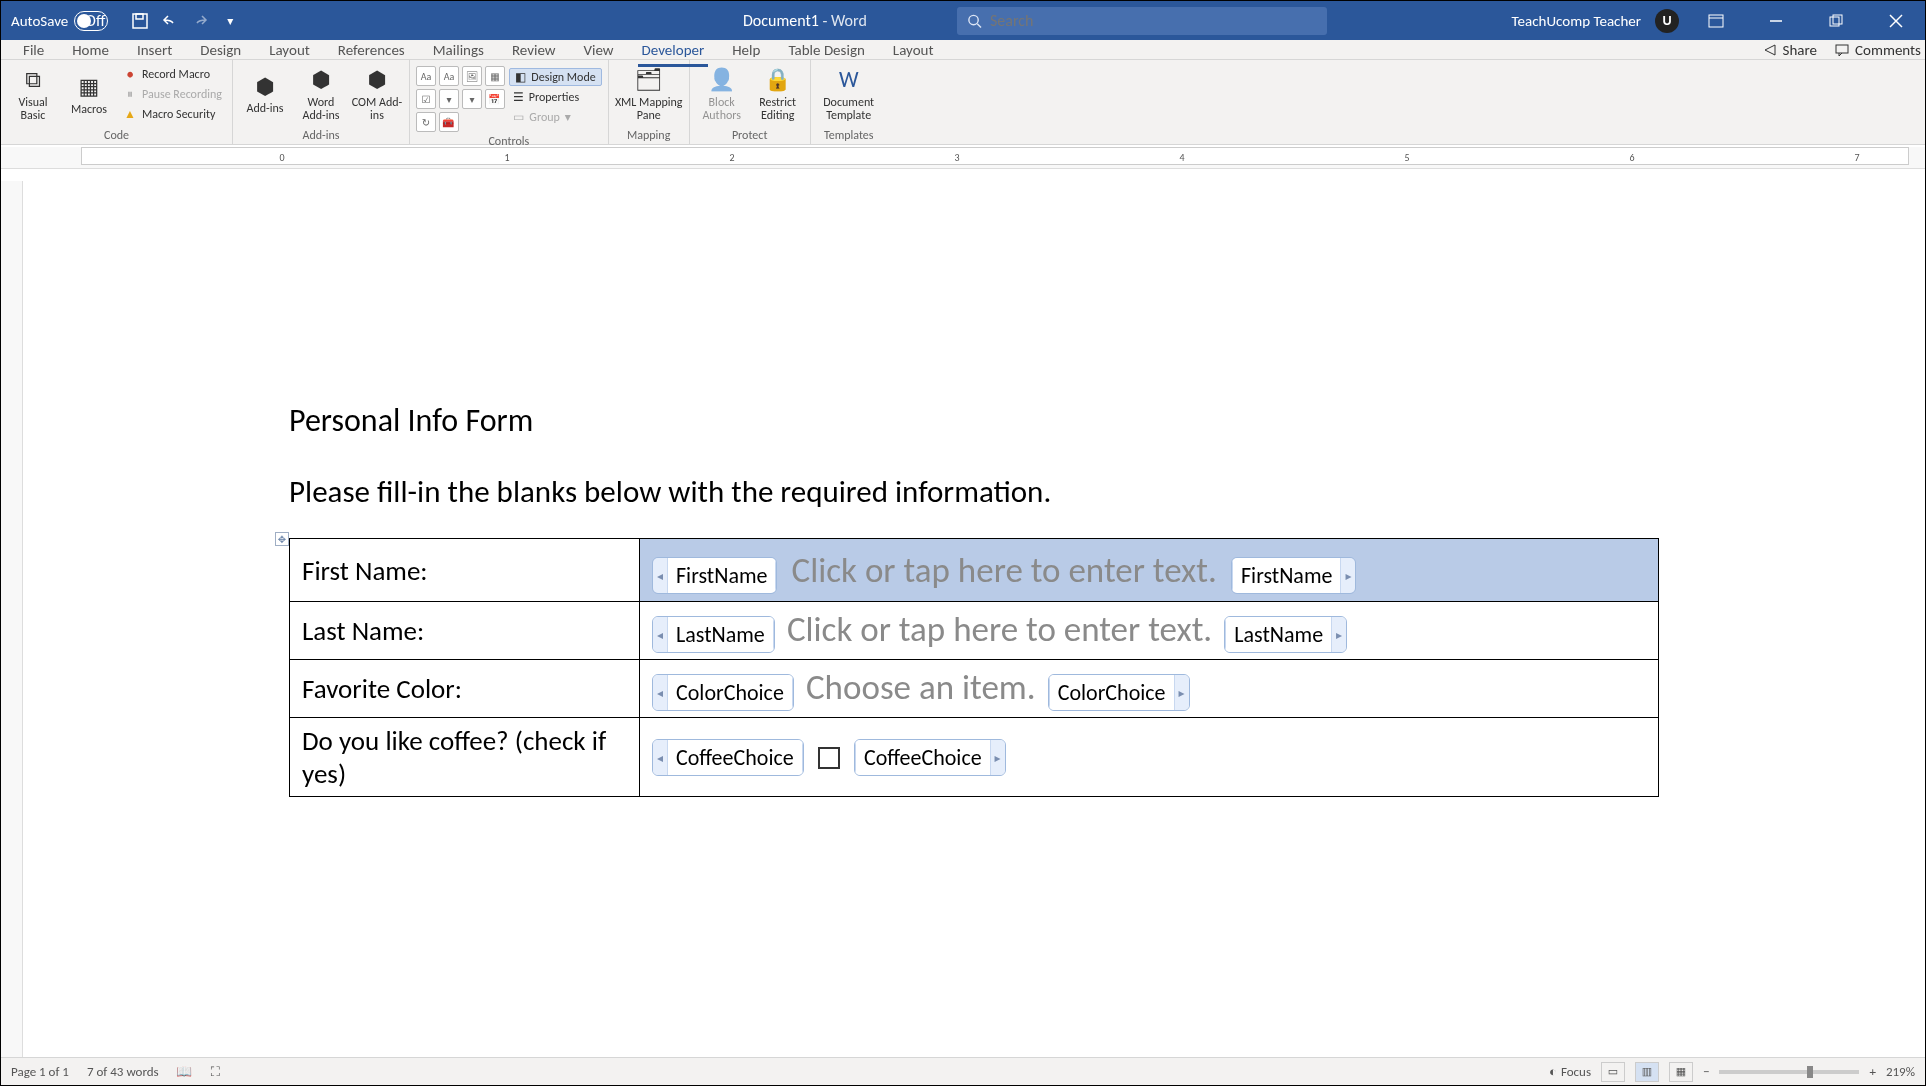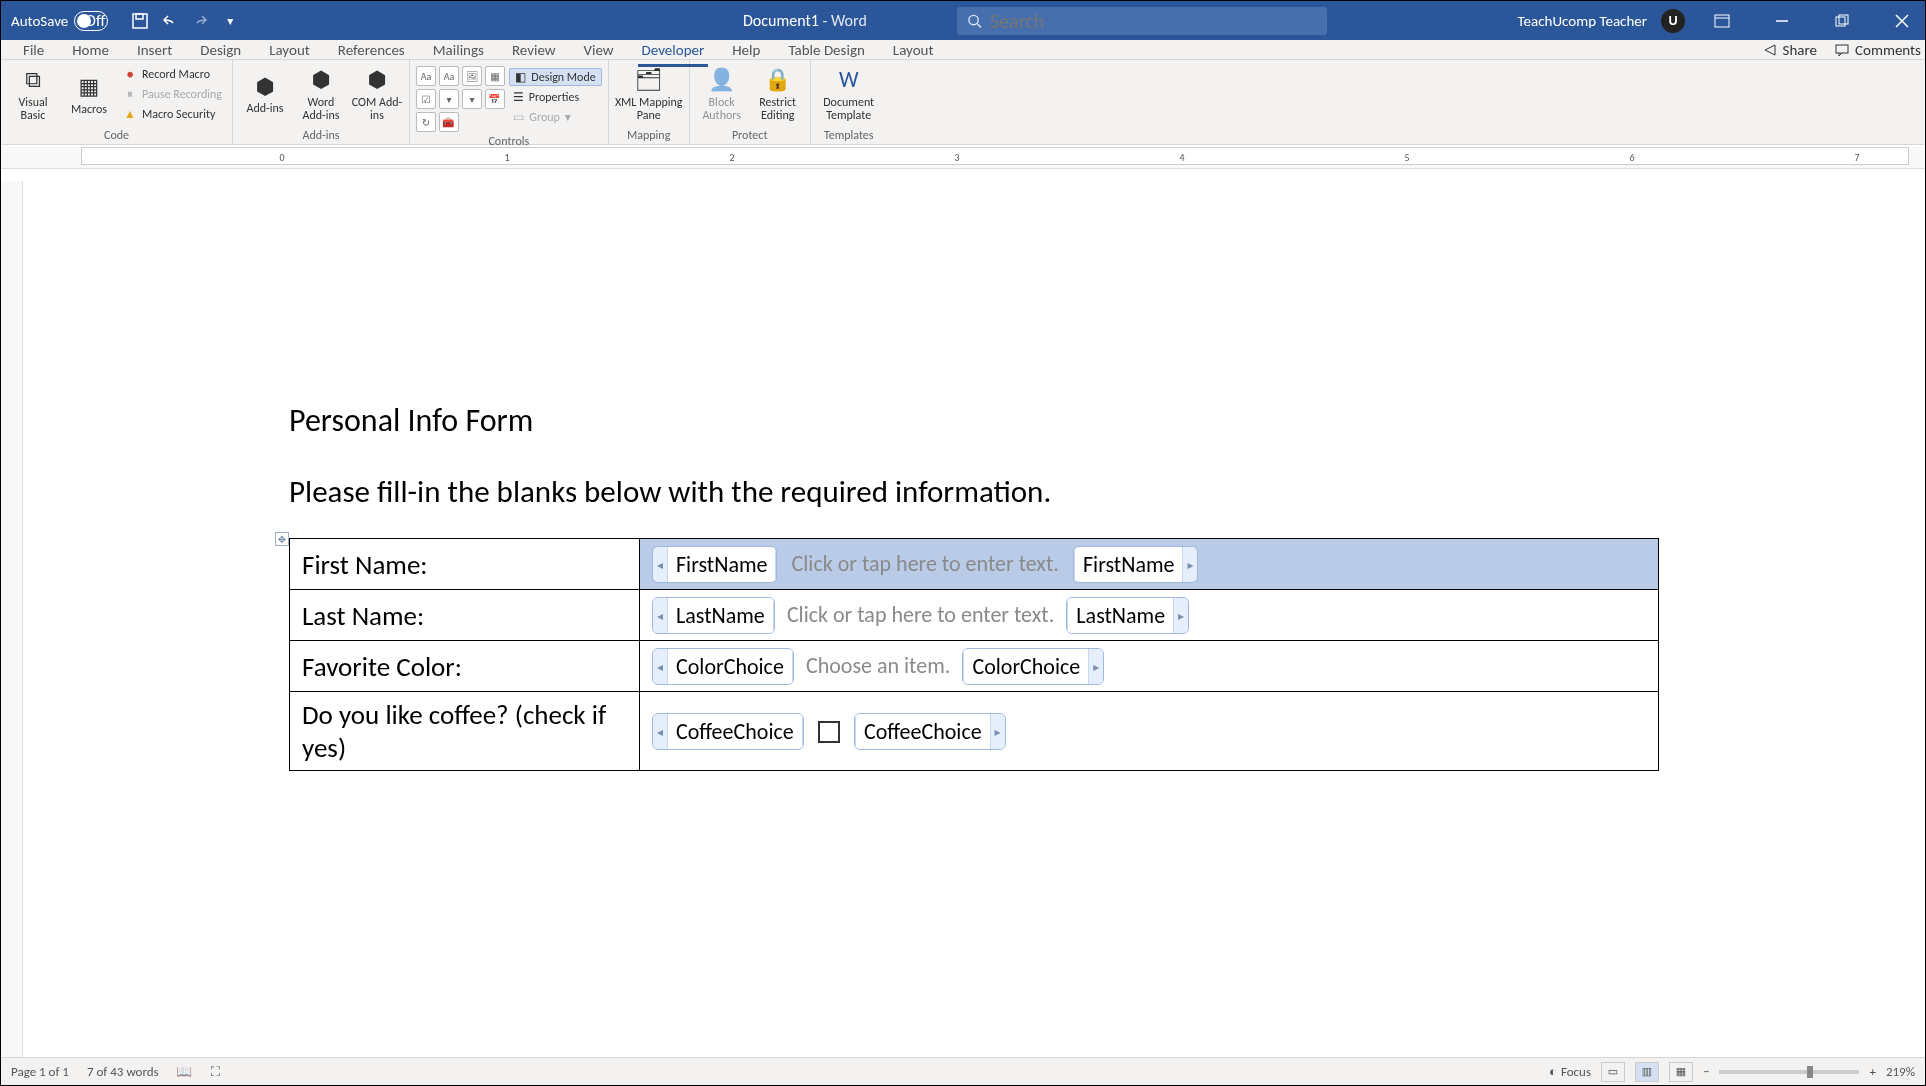--- a/index.html
+++ b/index.html
@@ -9,22 +9,22 @@
 .titlebar { background: #2b579a; height: 39px; display: flex; align-items: center; color: #fff; font-size: 15px; position: relative; }
 .autosave { display: flex; align-items: center; gap: 6px; padding: 0 10px; }
 .toggle { width: 34px; height: 20px; border: 1px solid #fff; border-radius: 10px; position: relative; display:flex; align-items:center; justify-content:flex-end; padding-right:2px;}
 .toggle::before { content:""; width:14px; height:14px; border-radius:50%; background:#fff; position:absolute; left:2px;}
 .toggle-text { font-size:16px; color:#fff; }
 .qat { display:flex; gap:10px; padding:0 12px; align-items:center;}
 .qat .ico { width:20px; height:20px; display:flex; align-items:center; justify-content:center; color:#fff;}
 .doc-title { position:absolute; left:50%; transform:translateX(-220px); font-size:16px;}
 .doc-title .dim { opacity:.85;}
 .search { position:absolute; left:50%; transform:translateX(-6px); width:370px; height:28px; background:#476fae; border-radius:3px; display:flex; align-items:center; padding:0 10px; gap:8px; color:#e8eefc;}
-.search input { background:none; border:none; outline:none; color:#86efac; font-size:20px; width:100%;}
-.title-right { position:absolute; right:0; display:flex; align-items:center; gap:14px; }
+.search input { background:none; border:none; outline:none; color:#86efac; font-size:16px; width:100%;}
+.title-right { position:absolute; right:0; display:flex; align-items:center; gap:14px; padding-right:6px;}
 .avatar { width:24px; height:24px; border-radius:50%; background:#222; color:#fff; display:flex; align-items:center; justify-content:center; font-weight:bold; font-size:14px;}
 .winbtn { width:46px; height:39px; display:flex; align-items:center; justify-content:center; color:#fff;}
 
 
 .tabs { height:20px; background:#f3f2f1; border-bottom:1px solid #d6d6d6; display:flex; align-items:center; padding:0 8px; position:relative;}
 .tab { padding:0 14px; height:34px; display:flex; align-items:center; font-size:15px; color:#555; cursor:pointer;}
 .tab.active { color:#2b579a; position:relative;}
 .tab.active::after { content:""; position:absolute; bottom:0; left:10px; right:10px; height:3px; background:#2b579a;}
 .actions-right { position:absolute; right:4px; display:flex; gap:18px;}
 .action { display:flex; align-items:center; gap:6px; font-size:15px; color:#333;}
@@ -60,21 +60,21 @@
 .move-handle { position:absolute; left:-14px; top:-6px; width:14px; height:14px; border:1px solid #9faec4; background:#fff; font-size:10px; display:flex; align-items:center; justify-content:center; color:#7088ab;}
 .form-table { border-collapse:collapse; width:1370px;}
 .form-table td { border:1px solid #000; padding:6px 12px; font-size:27px; vertical-align:middle;}
 .form-table td.labelcell { width:350px;}
 
 
 .cc { display:inline-flex; align-items:stretch; border:1px solid #9fb9dd; border-radius:6px; background:#f4f8fe; overflow:hidden; vertical-align:middle;}
 .cc.selected { background:#b9cbe7;}
 .cc .tri { width:14px; background:#e6eefb; display:flex; align-items:center; justify-content:center; color:#7a8eb0; font-size:12px;}
 .cc .tag { padding:4px 8px; font-size:22px; background:#fff; border-left:1px solid #c8d8f0; border-right:1px solid #c8d8f0; display:flex; align-items:center;}
-.placeholder { font-size:22px; color:#8a8a8a; margin:0 6px; display:inline-flex; align-items:center;}
+.placeholder { font-size:35px; color:#8a8a8a; margin:0 6px; display:inline-flex; align-items:center;}
 .placeholder.sel { background:#b9cbe7; padding:4px 2px;}
 .checkbox { display:inline-block; width:22px; height:22px; border:2px solid #333; margin:0 8px; vertical-align:middle;}
 
 
 .statusbar { position:absolute; bottom:0; left:0; right:0; height:28px; background:#f3f2f1; border-top:1px solid #d6d6d6; display:flex; align-items:center; padding:0 10px; font-size:13px; color:#555; justify-content:space-between;}
 .status-left{display:flex; gap:18px; align-items:center;}
 .status-right{display:flex; gap:10px; align-items:center;}
 .viewbtn{width:24px;height:20px;border:1px solid #ccc;display:flex;align-items:center;justify-content:center;font-size:11px;}
 .slider{width:140px;height:4px;background:#ccc;position:relative;}
 .slider .thumb{position:absolute;left:88px;top:-4px;width:6px;height:12px;background:#888;}

